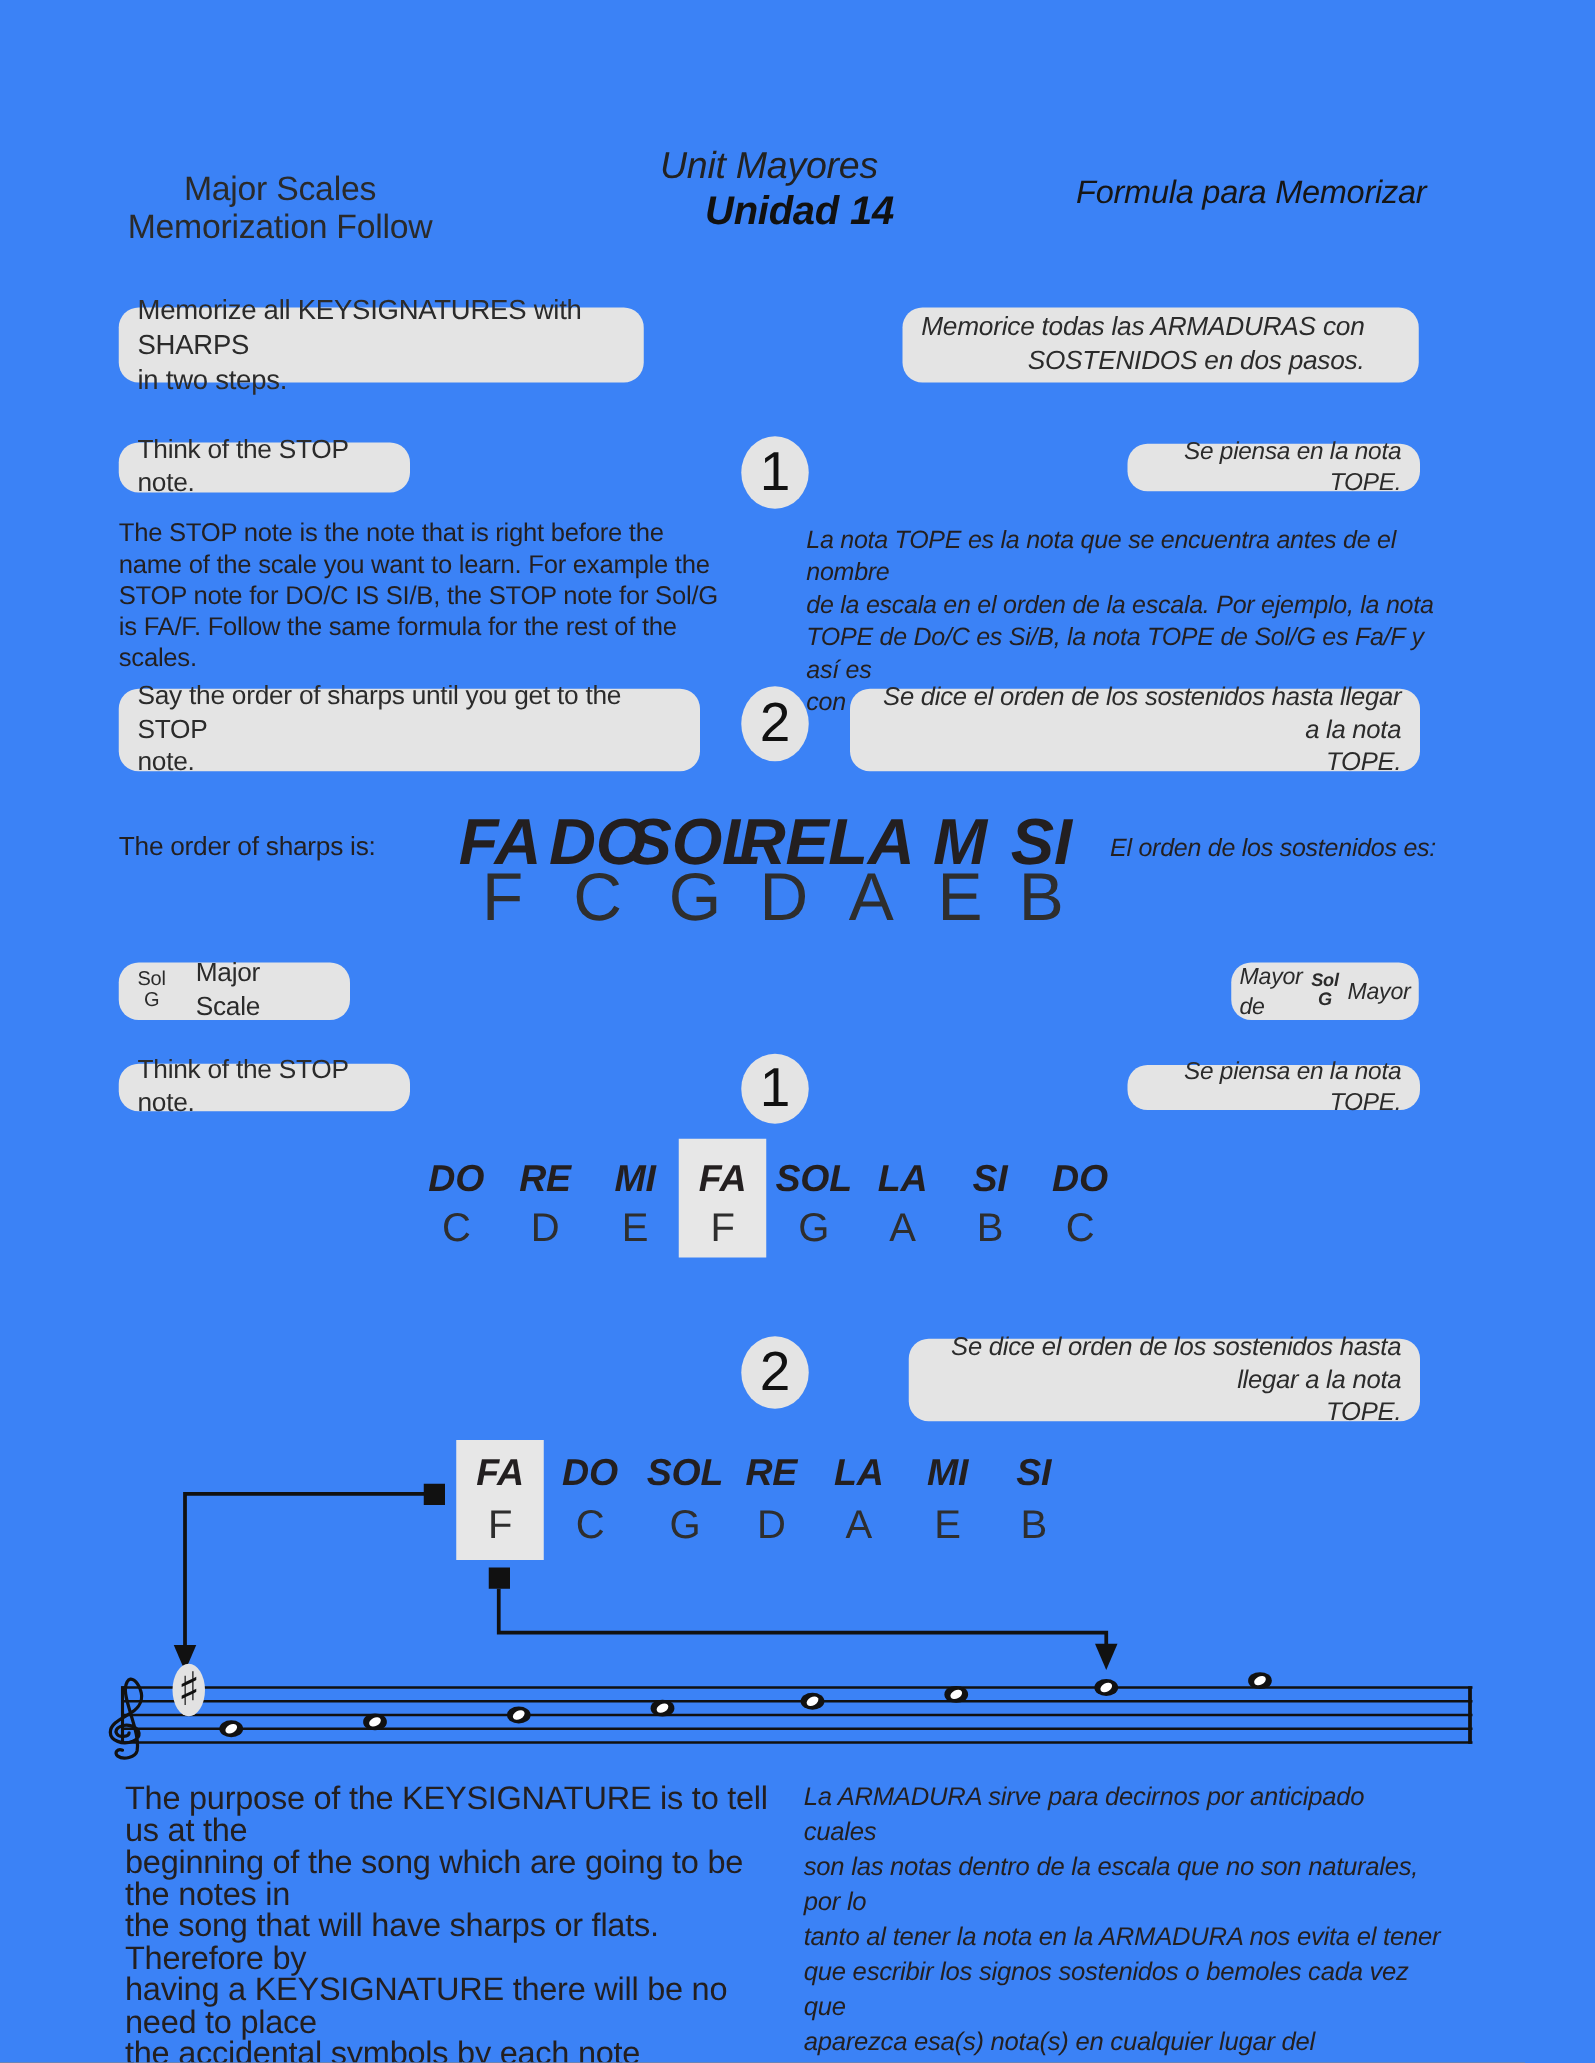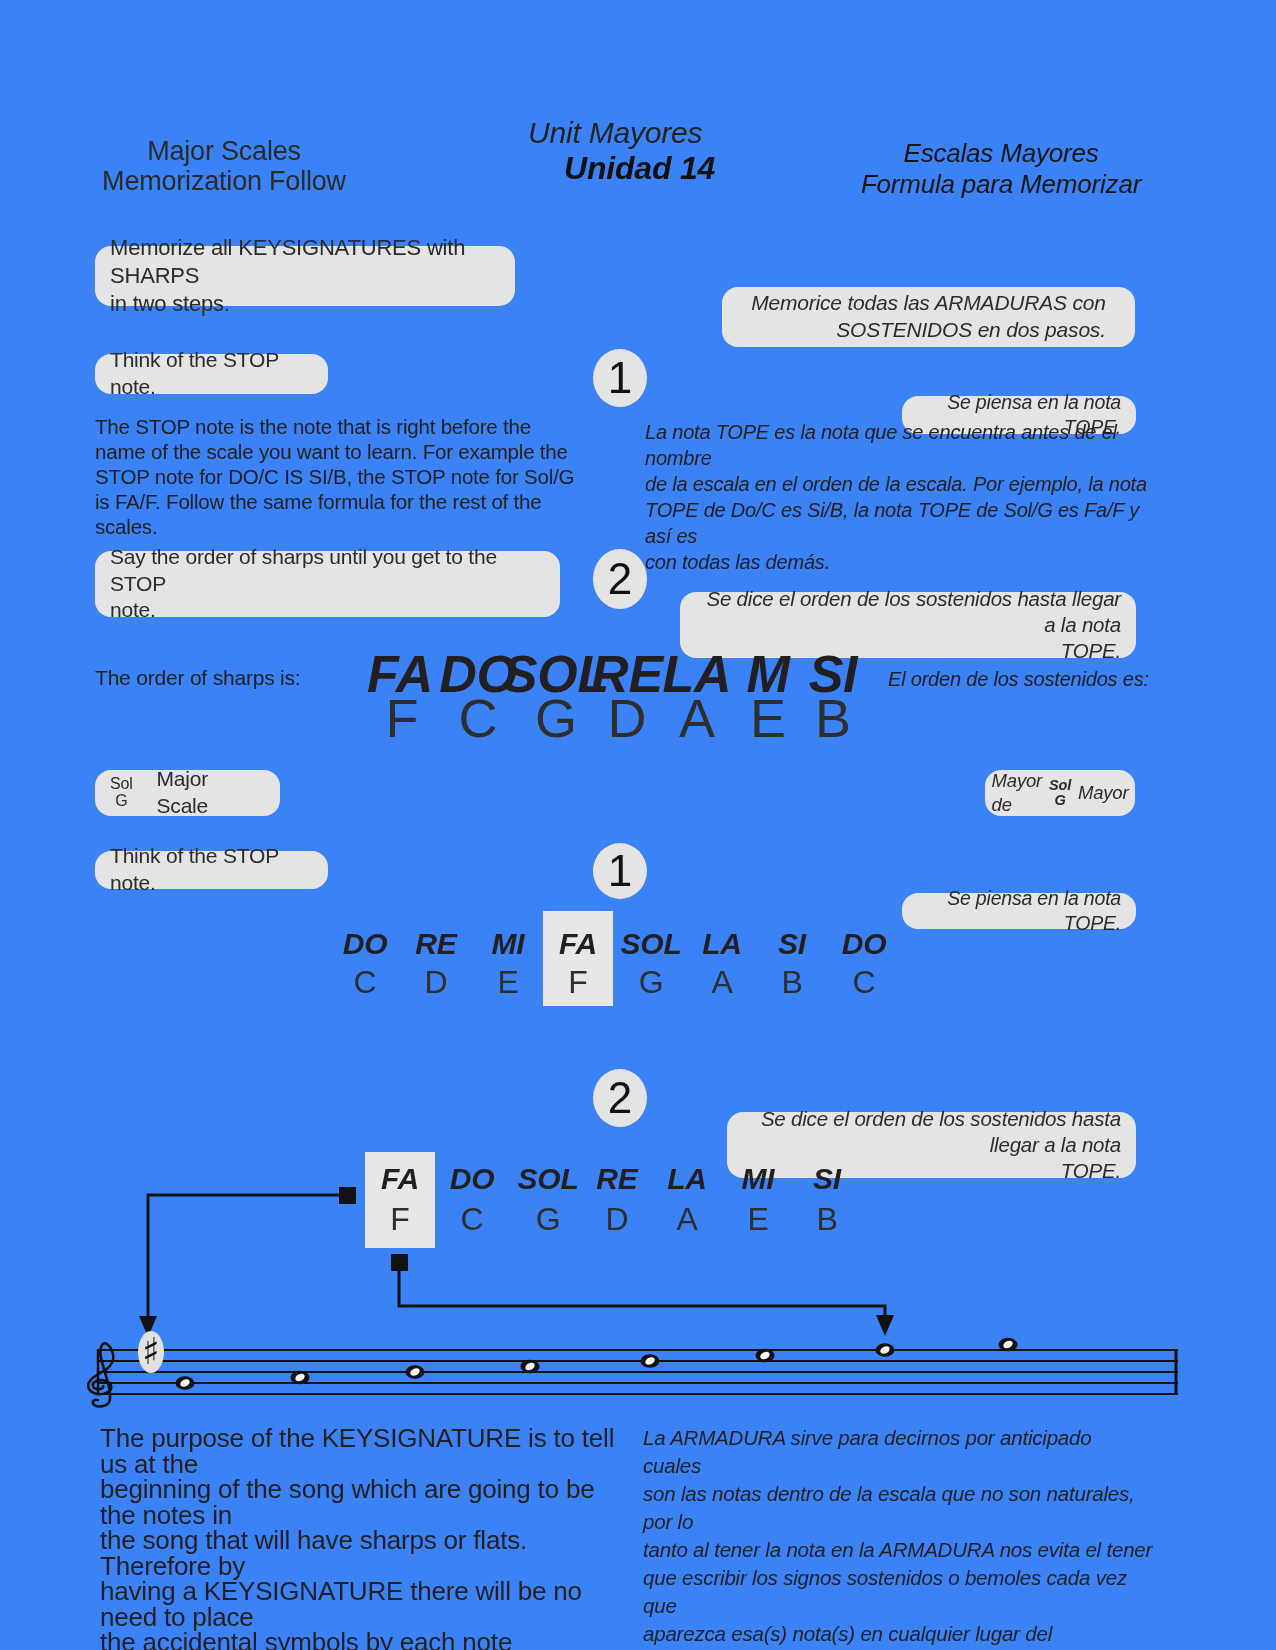--- a/index.html
+++ b/index.html
@@ -3,21 +3,21 @@
 <meta charset="utf-8">
 <style>
   html,body{margin:0;padding:0;background:#888;}
   #page{position:relative;width:1276px;height:1650px;background:#3b82f6;margin:0 auto;
         font-family:"Liberation Sans",sans-serif;color:#231f20;overflow:hidden;letter-spacing:-0.2px;}
   .abs{position:absolute;}
   .pre{white-space:pre-line;}
   .es{font-style:italic;}
   .pill{position:absolute;background:#e4e4e4;border-radius:16px;display:flex;align-items:center;
         padding:0 15px;box-sizing:border-box;color:#2b2b2b;line-height:1.28;}
-  .pill.right{justify-content:center;text-align:right;margin-top:41px;}
+  .pill.right{justify-content:flex-start;text-align:right;}
   .circle{position:absolute;background:#e4e4e4;border-radius:50%;display:flex;align-items:center;
           justify-content:center;font-weight:300;color:#111;line-height:1;}
   .col{position:absolute;transform:translateX(-50%);text-align:center;line-height:1;}
   .syl{font-weight:700;font-style:italic;}
   .ltr{font-weight:300;color:#2e2e2e;}
   .hl{position:absolute;background:#e7e7e7;}
   .title-left{left:88px;top:136px;width:272px;text-align:center;font-size:27px;line-height:30px;color:#2a2a2a;}
   .unit-en{left:528px;top:116px;font-size:30px;font-style:italic;color:#222;}
   .unit-es{left:528px;top:150px;font-size:32px;font-style:italic;font-weight:700;color:#111;margin-left:36px;}
   .title-right{left:845px;top:138px;width:312px;text-align:center;font-size:26px;line-height:31px;
@@ -31,21 +31,20 @@
 
 <div id="page">
 
   <div class="abs title-left">
     <div>Major Scales</div>
     <div>Memorization Follow</div>
   </div>
   <div class="abs unit-en">Unit Mayores</div>
   <div class="abs unit-es">Unidad 14</div>
   <div class="abs title-right">
-    <div>Escalas Mayores</div>
     <div>Formula para Memorizar</div>
   </div>
 
   <div class="pill" style="left:95px;top:246px;width:420px;height:60px;font-size:22px;">
     <span class="pre">Memorize all KEYSIGNATURES with SHARPS
 in two steps.</span>
   </div>
   <div class="pill right es" style="left:722px;top:246px;width:413px;height:60px;font-size:21px;">
     <span class="pre">Memorice todas las ARMADURAS con
 SOSTENIDOS  en dos pasos.</span>

